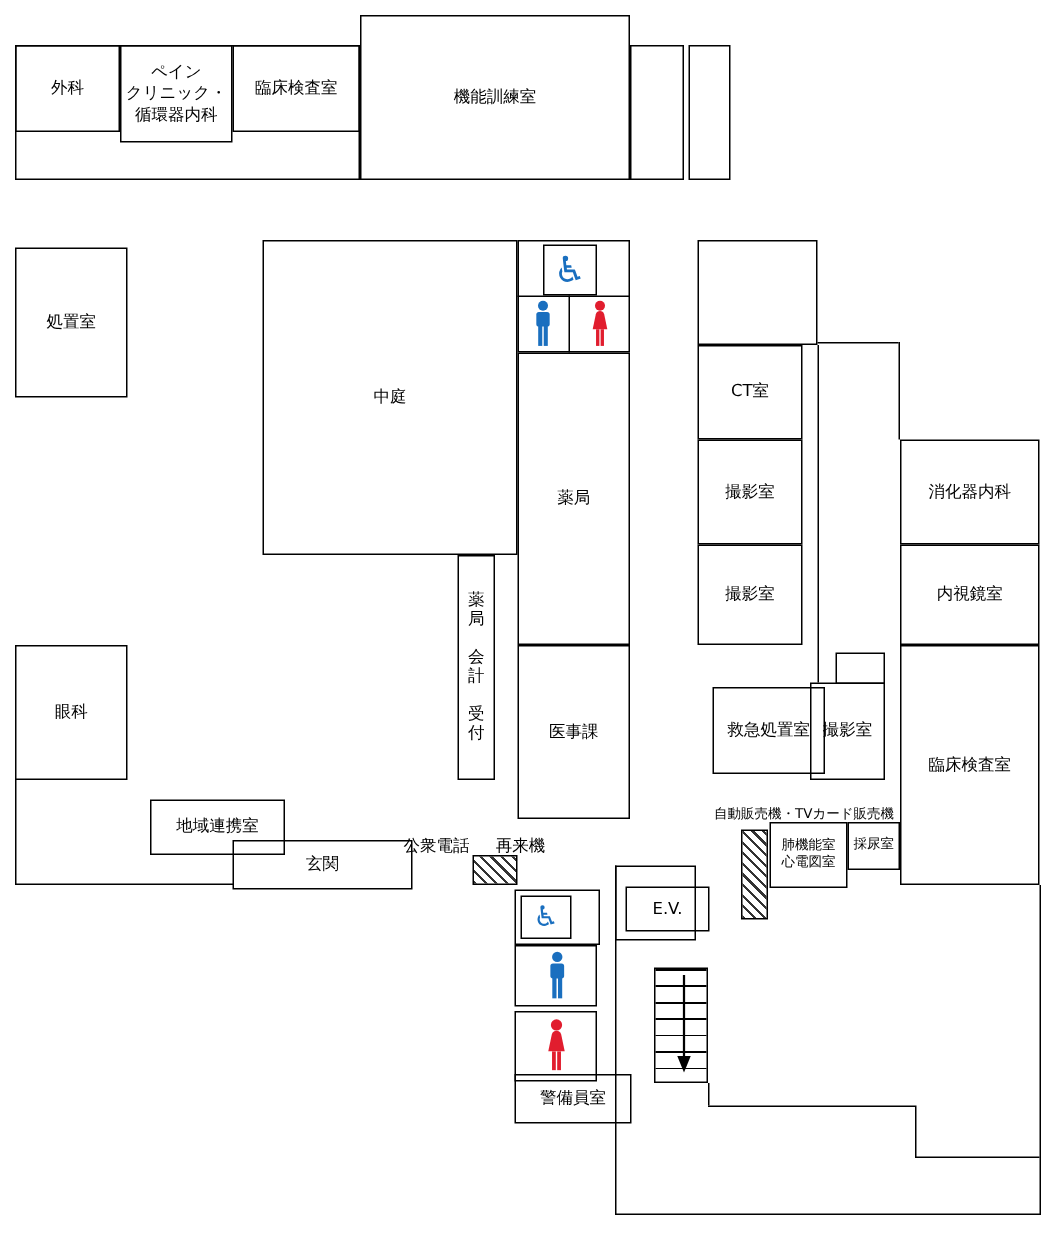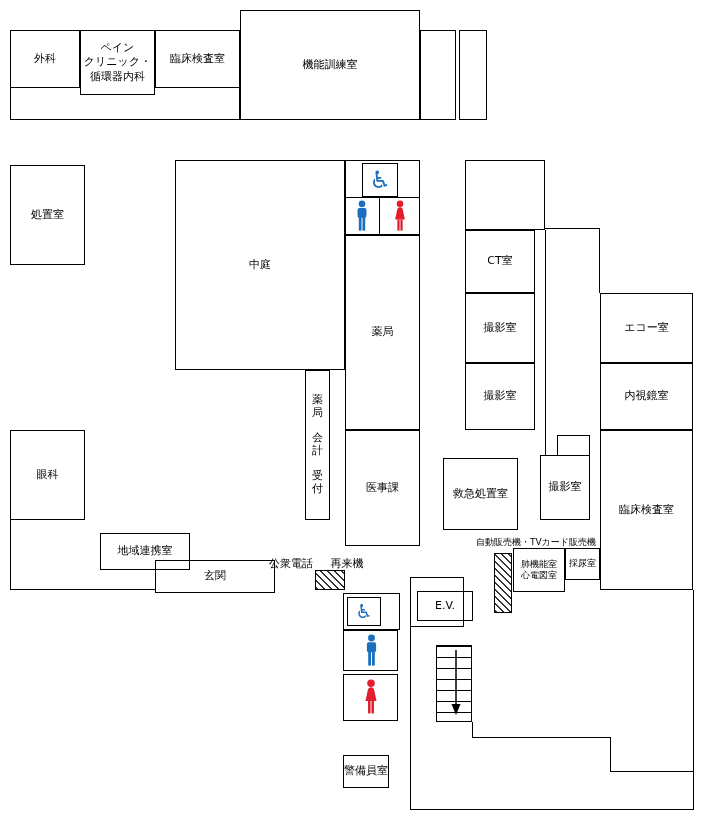--- a/index.html
+++ b/index.html
@@ -102,24 +102,24 @@
 付</div>
   <div class="room" style="left:345px;top:430px;width:75px;height:116px">医事課</div>
 
   <div class="room" style="left:465px;top:160px;width:80px;height:70px"></div>
   <div class="wall" style="left:545px;top:230px;width:1px;height:225px"></div>
   <div class="wall" style="left:545px;top:228px;width:54px;height:1px"></div>
   <div class="wall" style="left:599px;top:228px;width:1px;height:65px"></div>
   <div class="room" style="left:465px;top:230px;width:70px;height:63px">CT室</div>
   <div class="room" style="left:465px;top:293px;width:70px;height:70px">撮影室</div>
   <div class="room" style="left:465px;top:363px;width:70px;height:67px">撮影室</div>
-  <div class="room" style="left:600px;top:293px;width:93px;height:70px">エコー室</div>
+  <div class="room" style="left:600px;top:293px;width:93px;height:70px">消化器内科</div>
   <div class="room" style="left:600px;top:363px;width:93px;height:67px">内視鏡室</div>
   <div class="room" style="left:600px;top:430px;width:93px;height:160px">臨床検査室</div>
-  <div class="room" style="left:443px;top:458px;width:75px;height:72px">救急処置室</div>
+  <div class="room" style="left:475px;top:458px;width:75px;height:58px">救急処置室</div>
   <div class="outline" style="left:557px;top:435px;width:33px;height:21px"></div>
   <div class="room" style="left:540px;top:455px;width:50px;height:65px">撮影室</div>
 
   <div class="floatlabel small" style="left:460px;top:536px;width:152px">自動販売機・TVカード販売機</div>
   <div class="hatch" style="left:494px;top:553px;width:18px;height:60px"></div>
   <div class="room small" style="left:513px;top:548px;width:52px;height:44px">肺機能室
 心電図室</div>
   <div class="room small" style="left:565px;top:548px;width:35px;height:32px">採尿室</div>
 
   <div class="floatlabel" style="left:263px;top:556px;width:56px">公衆電話</div>
@@ -149,15 +149,15 @@
   <svg class="person" style="left:363px;top:679px" width="16" height="36" viewBox="0 0 20 46">
     <use href="#sym-person-female" fill="#e11d2e"></use>
   </svg>
 
   <div class="stairs" style="left:436px;top:645px;width:36px;height:77px"></div>
   <svg class="arrow" style="left:449px;top:648px" width="14" height="70" viewBox="0 0 14 70">
     <line x1="7" y1="2" x2="7" y2="58" stroke="#000" stroke-width="1.5"></line>
     <polygon points="2.5,56 11.5,56 7,67" fill="#000"></polygon>
   </svg>
 
-  <div class="room" style="left:343px;top:755px;width:46px;height:33px">警備員室</div>
+  <div class="room" style="left:343px;top:716px;width:78px;height:33px">警備員室</div>
 
 </div>
 
 </body></html>

